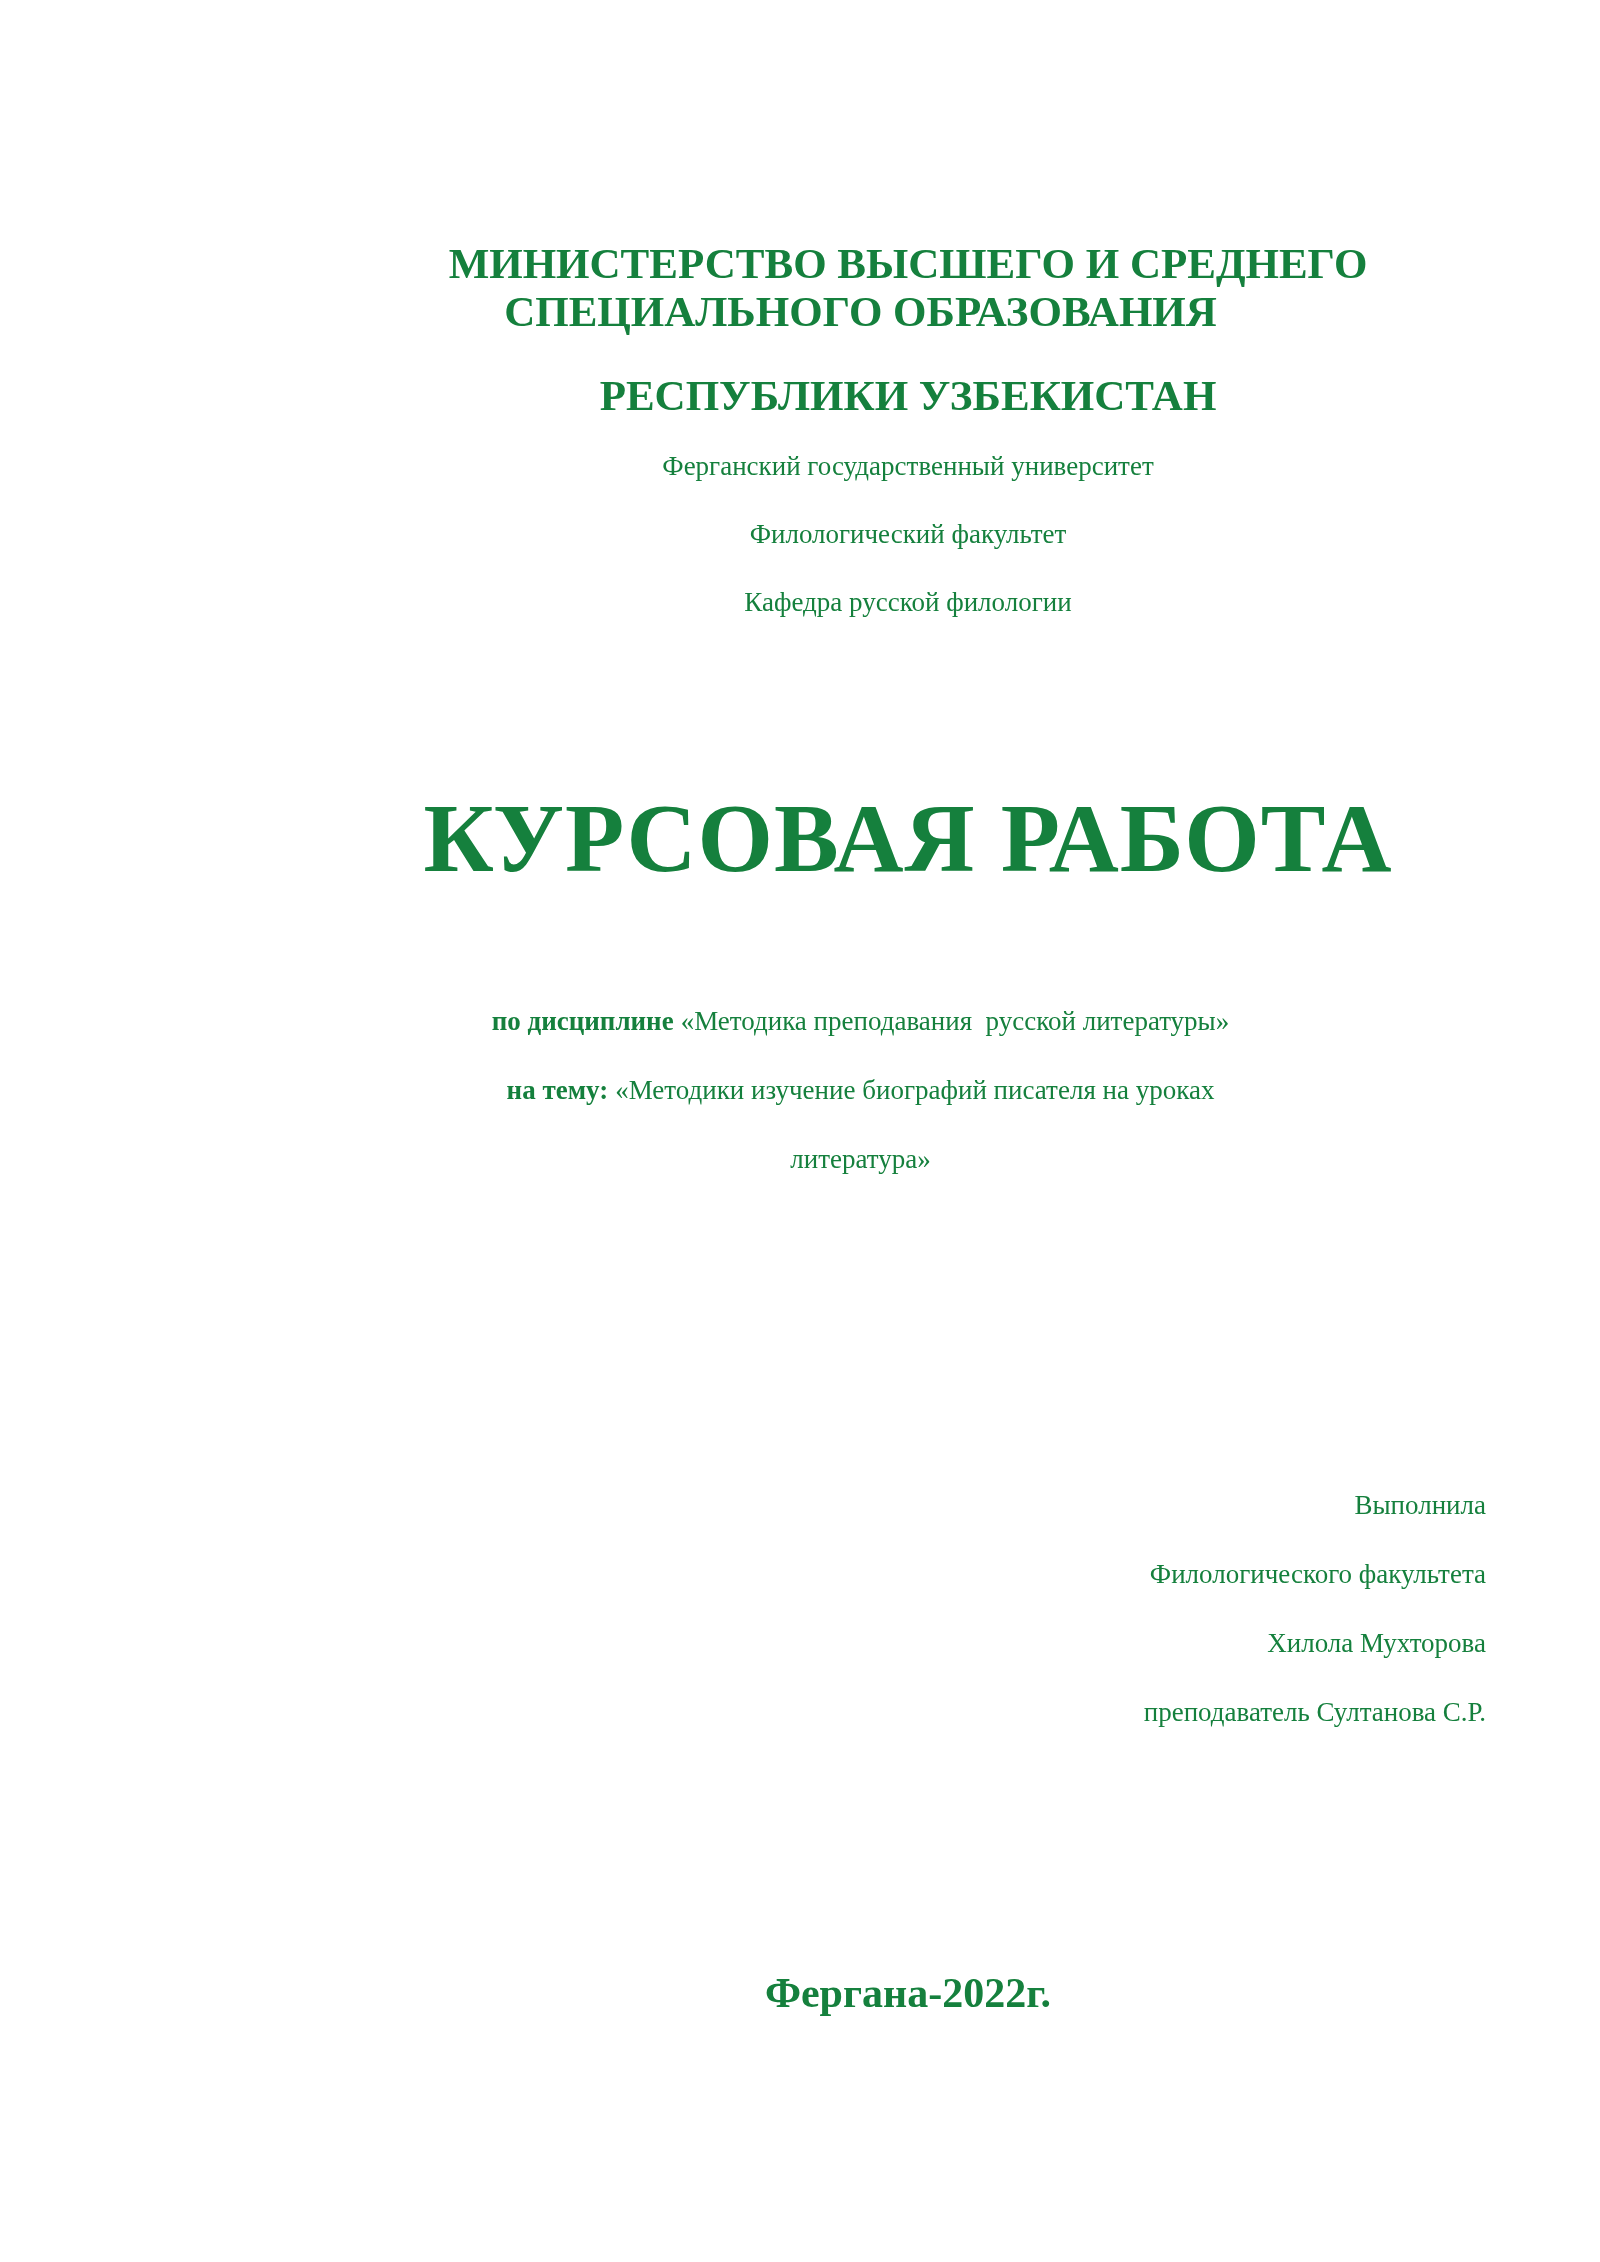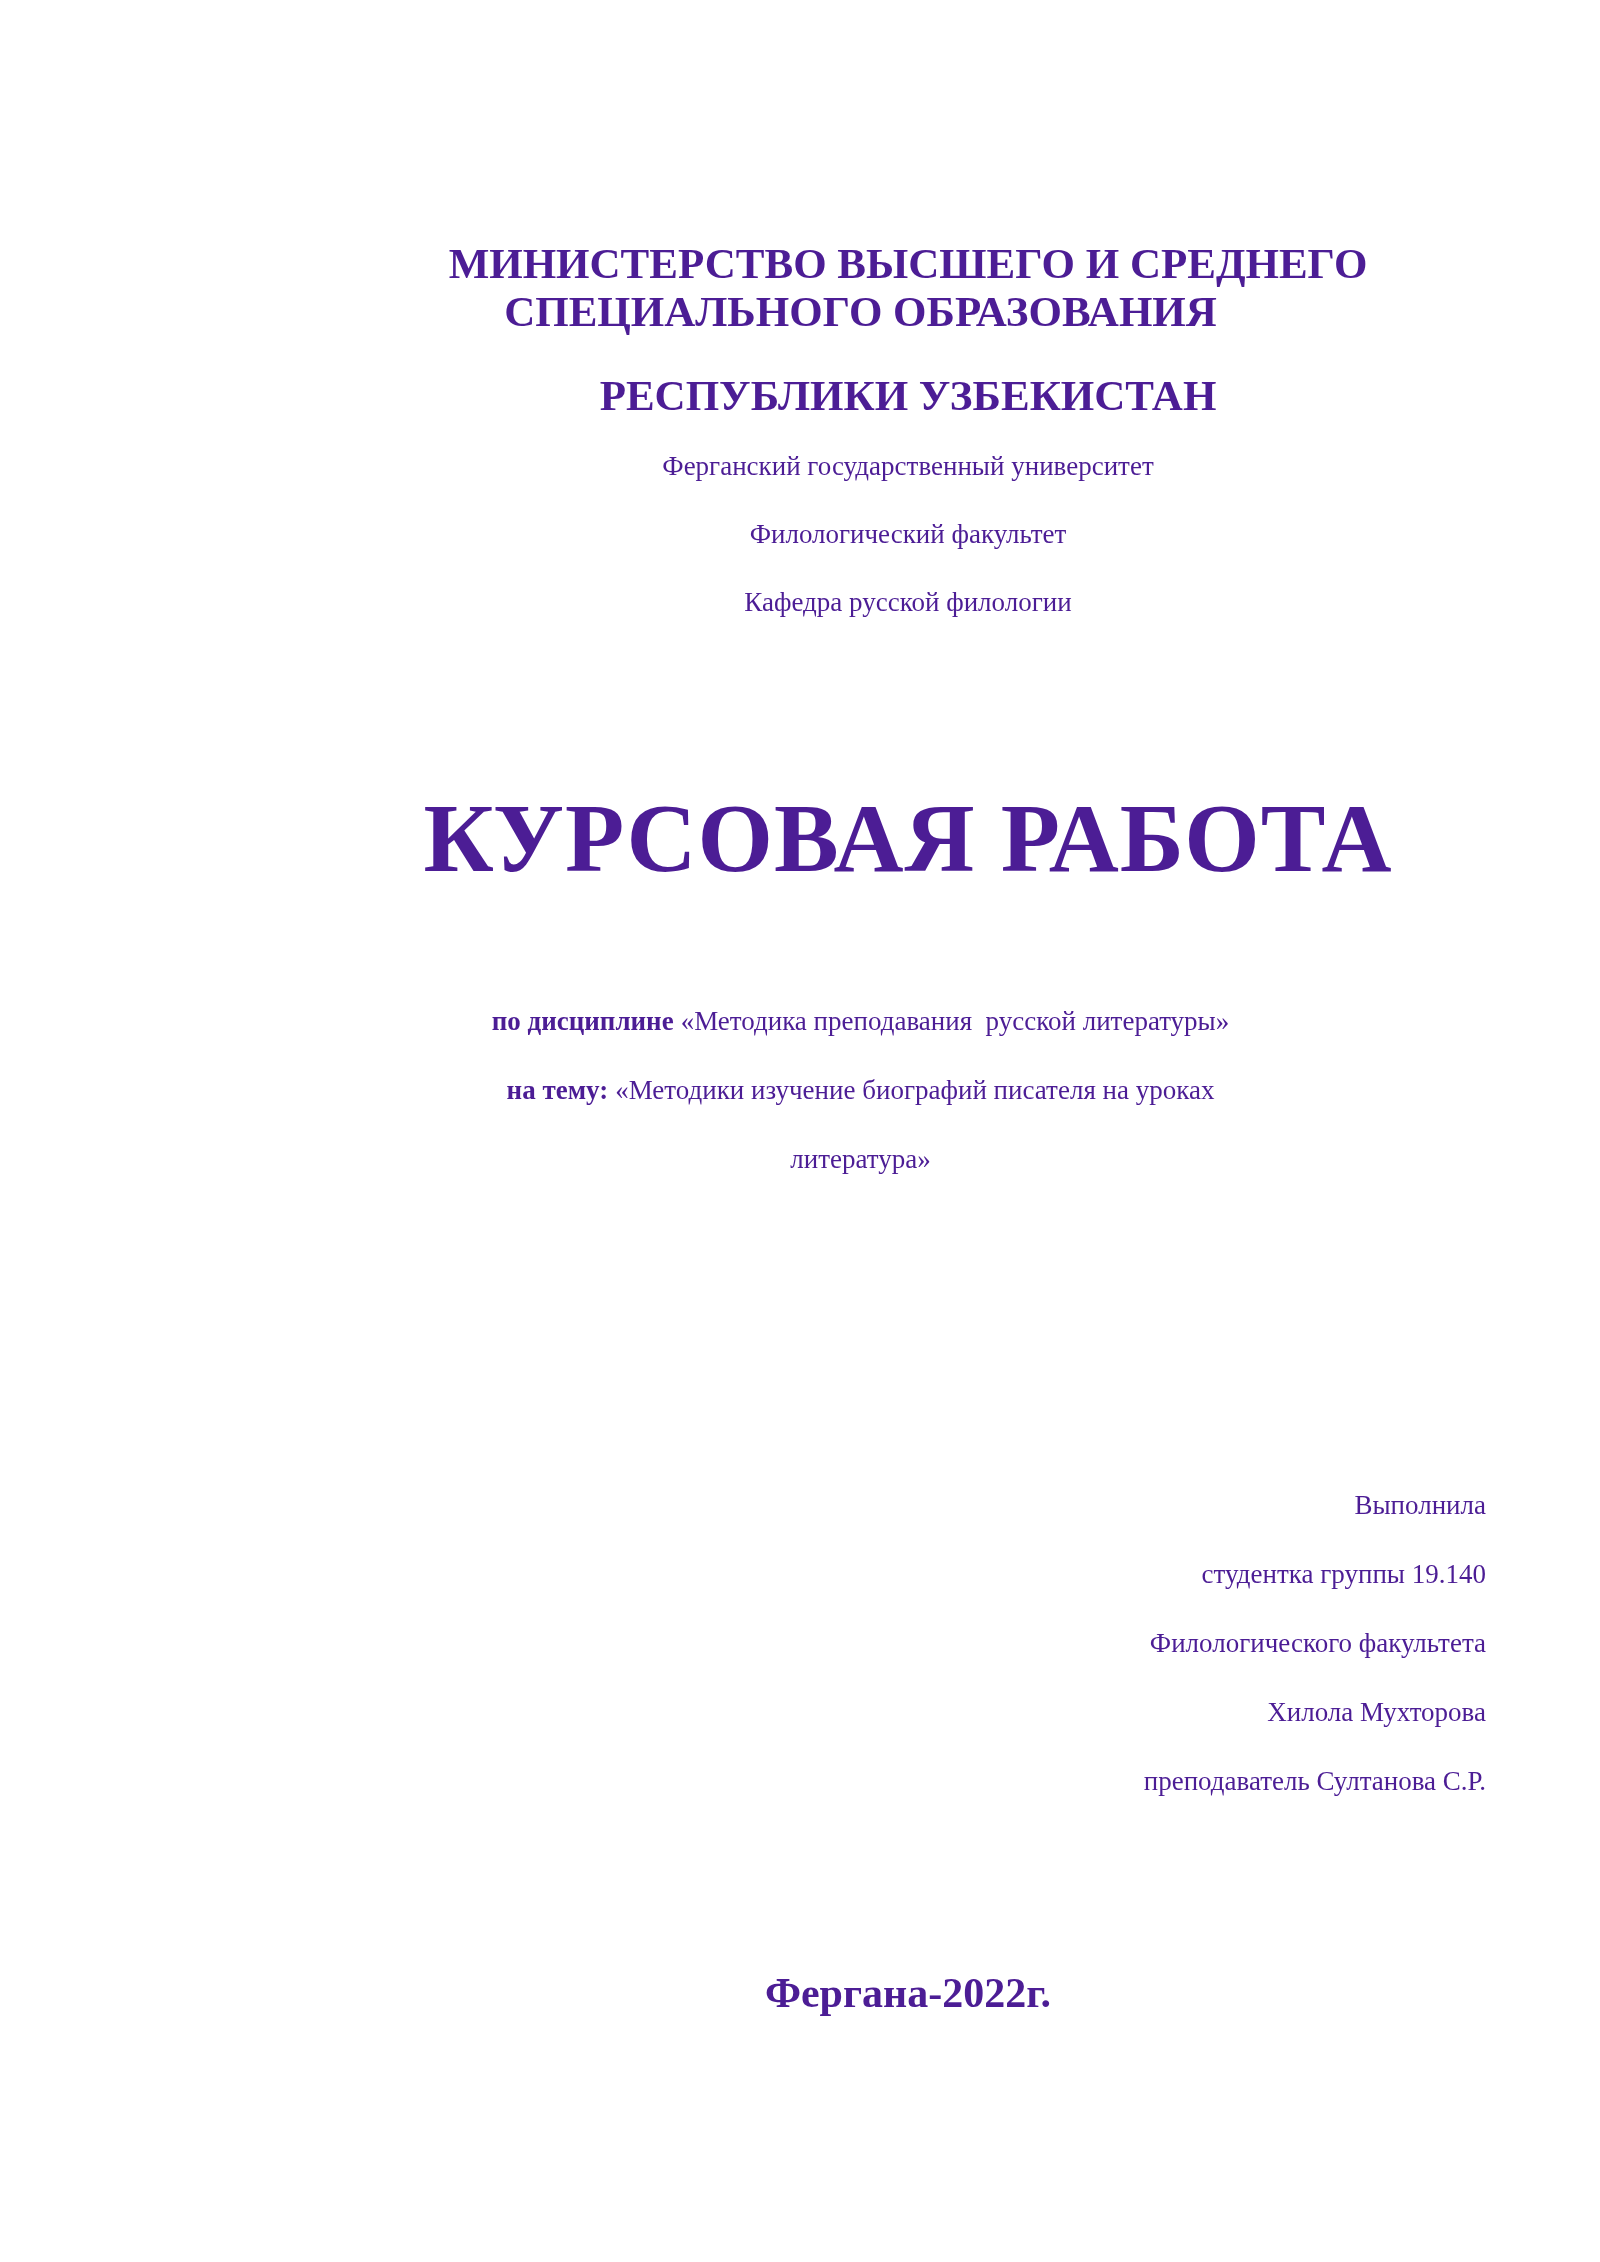--- a/index.html
+++ b/index.html
@@ -5,21 +5,21 @@
   html, body {
     margin: 0;
     padding: 0;
     background: #ffffff;
   }
   .page {
     position: relative;
     width: 1600px;
     height: 2262px;
     background: #ffffff;
-    color: #4c1d95;
+    color: #15803d;
     font-family: "Liberation Serif", "DejaVu Serif", serif;
     overflow: hidden;
   }
   .block {
     position: absolute;
     left: 235px;
     width: 1251px;
     text-align: center;
     font-size: 27px;
     line-height: 68px;
@@ -66,21 +66,20 @@
       <span class="bold">по дисциплине</span><span class="pre label-gap">«Методика преподавания  русской литературы»</span>
     </div>
     <div class="line">
       <span class="bold">на тему:</span><span class="label-gap">«Методики изучение биографий писателя на уроках</span>
     </div>
     <div class="line">литература»</div>
   </div>
 
   <div class="block author">
     <div class="line">Выполнила</div>
-    <div class="line">студентка группы 19.140</div>
     <div class="line">Филологического факультета</div>
     <div class="line">Хилола Мухторова</div>
     <div class="line">преподаватель Султанова С.Р.</div>
   </div>
 
   <div class="block city bold indent">Фергана-2022г.</div>
 
 </div>
 
 </body></html>

